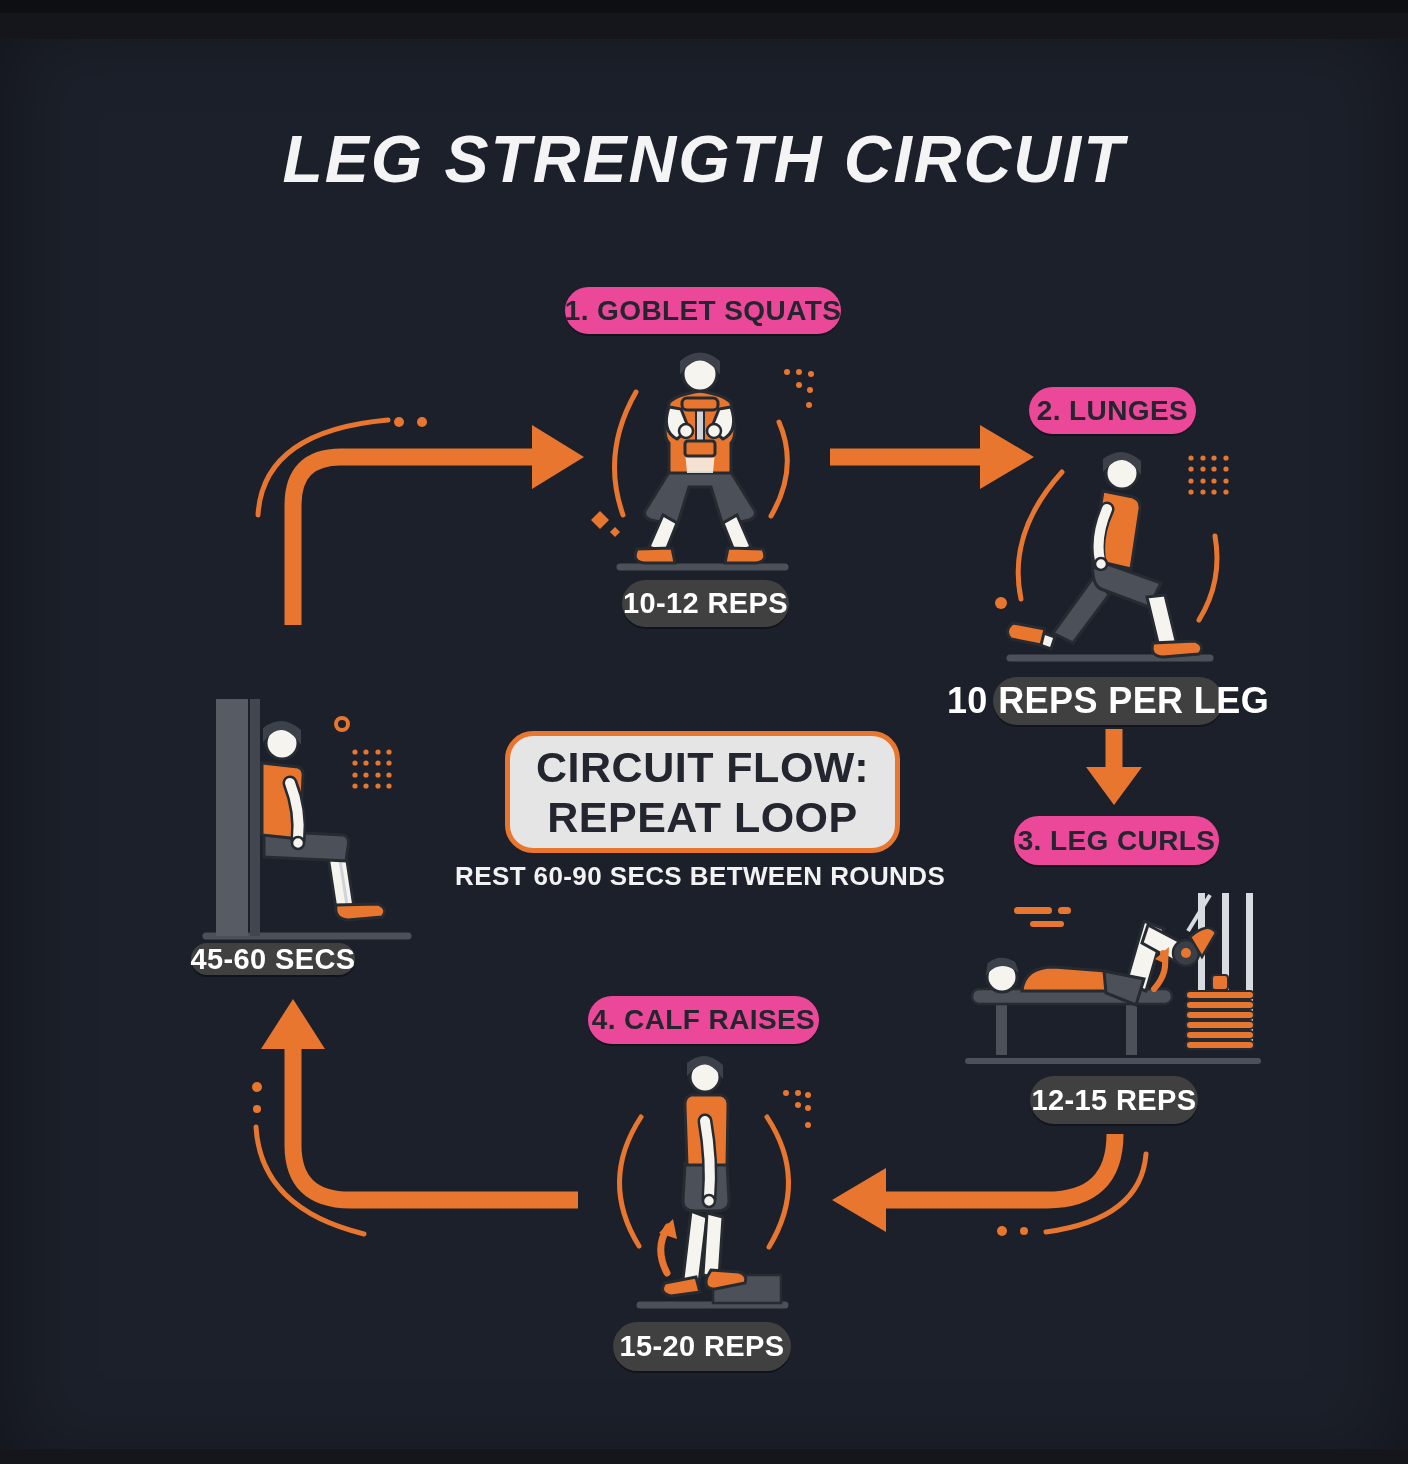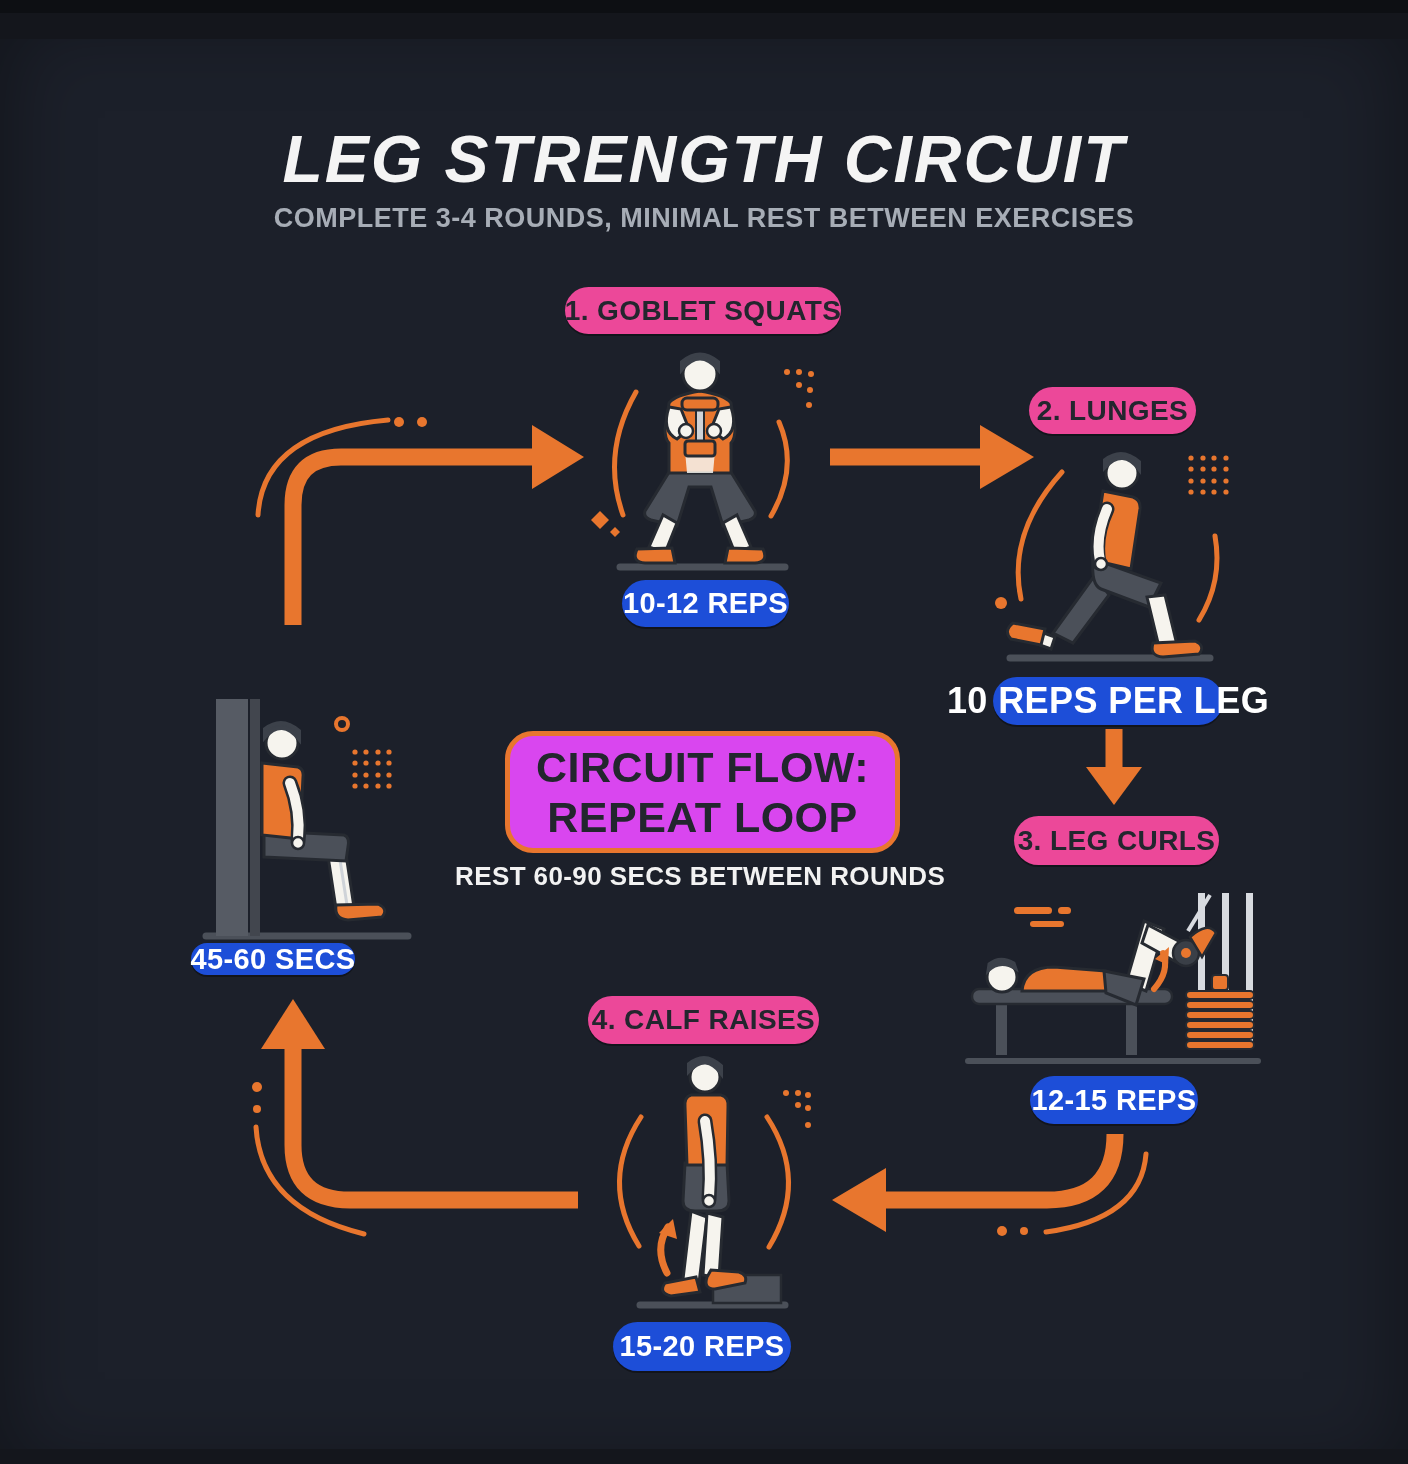--- a/index.html
+++ b/index.html
@@ -23,21 +23,21 @@
     color:#a7adb6;font-size:27px;font-weight:bold;letter-spacing:.5px;white-space:nowrap;
   }
 
   
   .pill{
     position:absolute;display:flex;align-items:center;justify-content:center;
     border-radius:26px;font-weight:bold;white-space:nowrap;
   }
   .pill.white{background:#ec4899;color:#23262e;font-size:28px;letter-spacing:.4px;
     box-shadow:0 2px 0 rgba(0,0,0,.35);}
-  .pill.orange{background:#1d4ed8;color:#fff;font-size:29px;letter-spacing:.4px;
+  .pill.orange{background:#404040;color:#fff;font-size:29px;letter-spacing:.4px;
     box-shadow:0 2px 0 rgba(0,0,0,.35);}
 
   
   #lbl-goblet {left:565px;top:274px;width:276px;height:47px;}
   #rep-goblet {left:622px;top:567px;width:167px;height:47px;}
   #lbl-lunges {left:1029px;top:374px;width:167px;height:47px;}
   #rep-lunges {left:993px;top:664px;width:230px;height:48px;font-size:36px;}
   #lbl-legcurls{left:1014px;top:803px;width:205px;height:49px;}
   #rep-legcurls{left:1030px;top:1063px;width:168px;height:48px;}
   #lbl-calf   {left:588px;top:983px;width:231px;height:48px;}
@@ -48,21 +48,21 @@
   .figure{position:absolute;}
   #fig-goblet {left:585px;top:330px;}
   #fig-lunges {left:995px;top:432px;}
   #fig-legcurls{left:958px;top:858px;}
   #fig-calf   {left:595px;top:1038px;}
   #fig-wallsit{left:198px;top:678px;}
 
   
   .center-box{
     position:absolute;left:505px;top:718px;width:395px;height:122px;
-    background:#d946ef;border:5px solid #e8762e;border-radius:28px;
+    background:#e5e5e5;border:5px solid #e8762e;border-radius:28px;
     display:flex;flex-direction:column;align-items:center;justify-content:center;
     box-sizing:border-box;
   }
   .center-box .l1,.center-box .l2{
     color:#23262e;font-size:43px;font-weight:bold;line-height:50px;letter-spacing:.5px;white-space:nowrap;
   }
   .center-note{
     position:absolute;left:455px;top:848px;width:500px;text-align:left;
     color:#f2f2f2;font-size:26px;font-weight:bold;letter-spacing:.4px;white-space:nowrap;
   }
@@ -70,21 +70,20 @@
   #flow-overlay{position:absolute;left:0;top:0;}
 </style>
 </head>
 <body>
 
 <div id="stage">
 
   <div class="edge-strip edge-top"></div>
 
   <div class="title">LEG STRENGTH CIRCUIT</div>
-  <div class="subtitle">COMPLETE 3-4 ROUNDS, MINIMAL REST BETWEEN EXERCISES</div>
 
   <svg id="flow-overlay" width="1408" height="1464" viewBox="0 0 1408 1464">
     <g fill="none" stroke="#e8762e" stroke-width="17">
       <path d="M293 612 V492 Q293 444 341 444 H534"></path>
       <path d="M830 444 H982"></path>
       <path d="M1114 716 V756"></path>
       <path d="M1115 1121 Q1115 1187 1047 1187 H884"></path>
       <path d="M578 1187 H350 Q293 1187 293 1132 V1034"></path>
     </g>
     <g fill="#e8762e" stroke="none">

